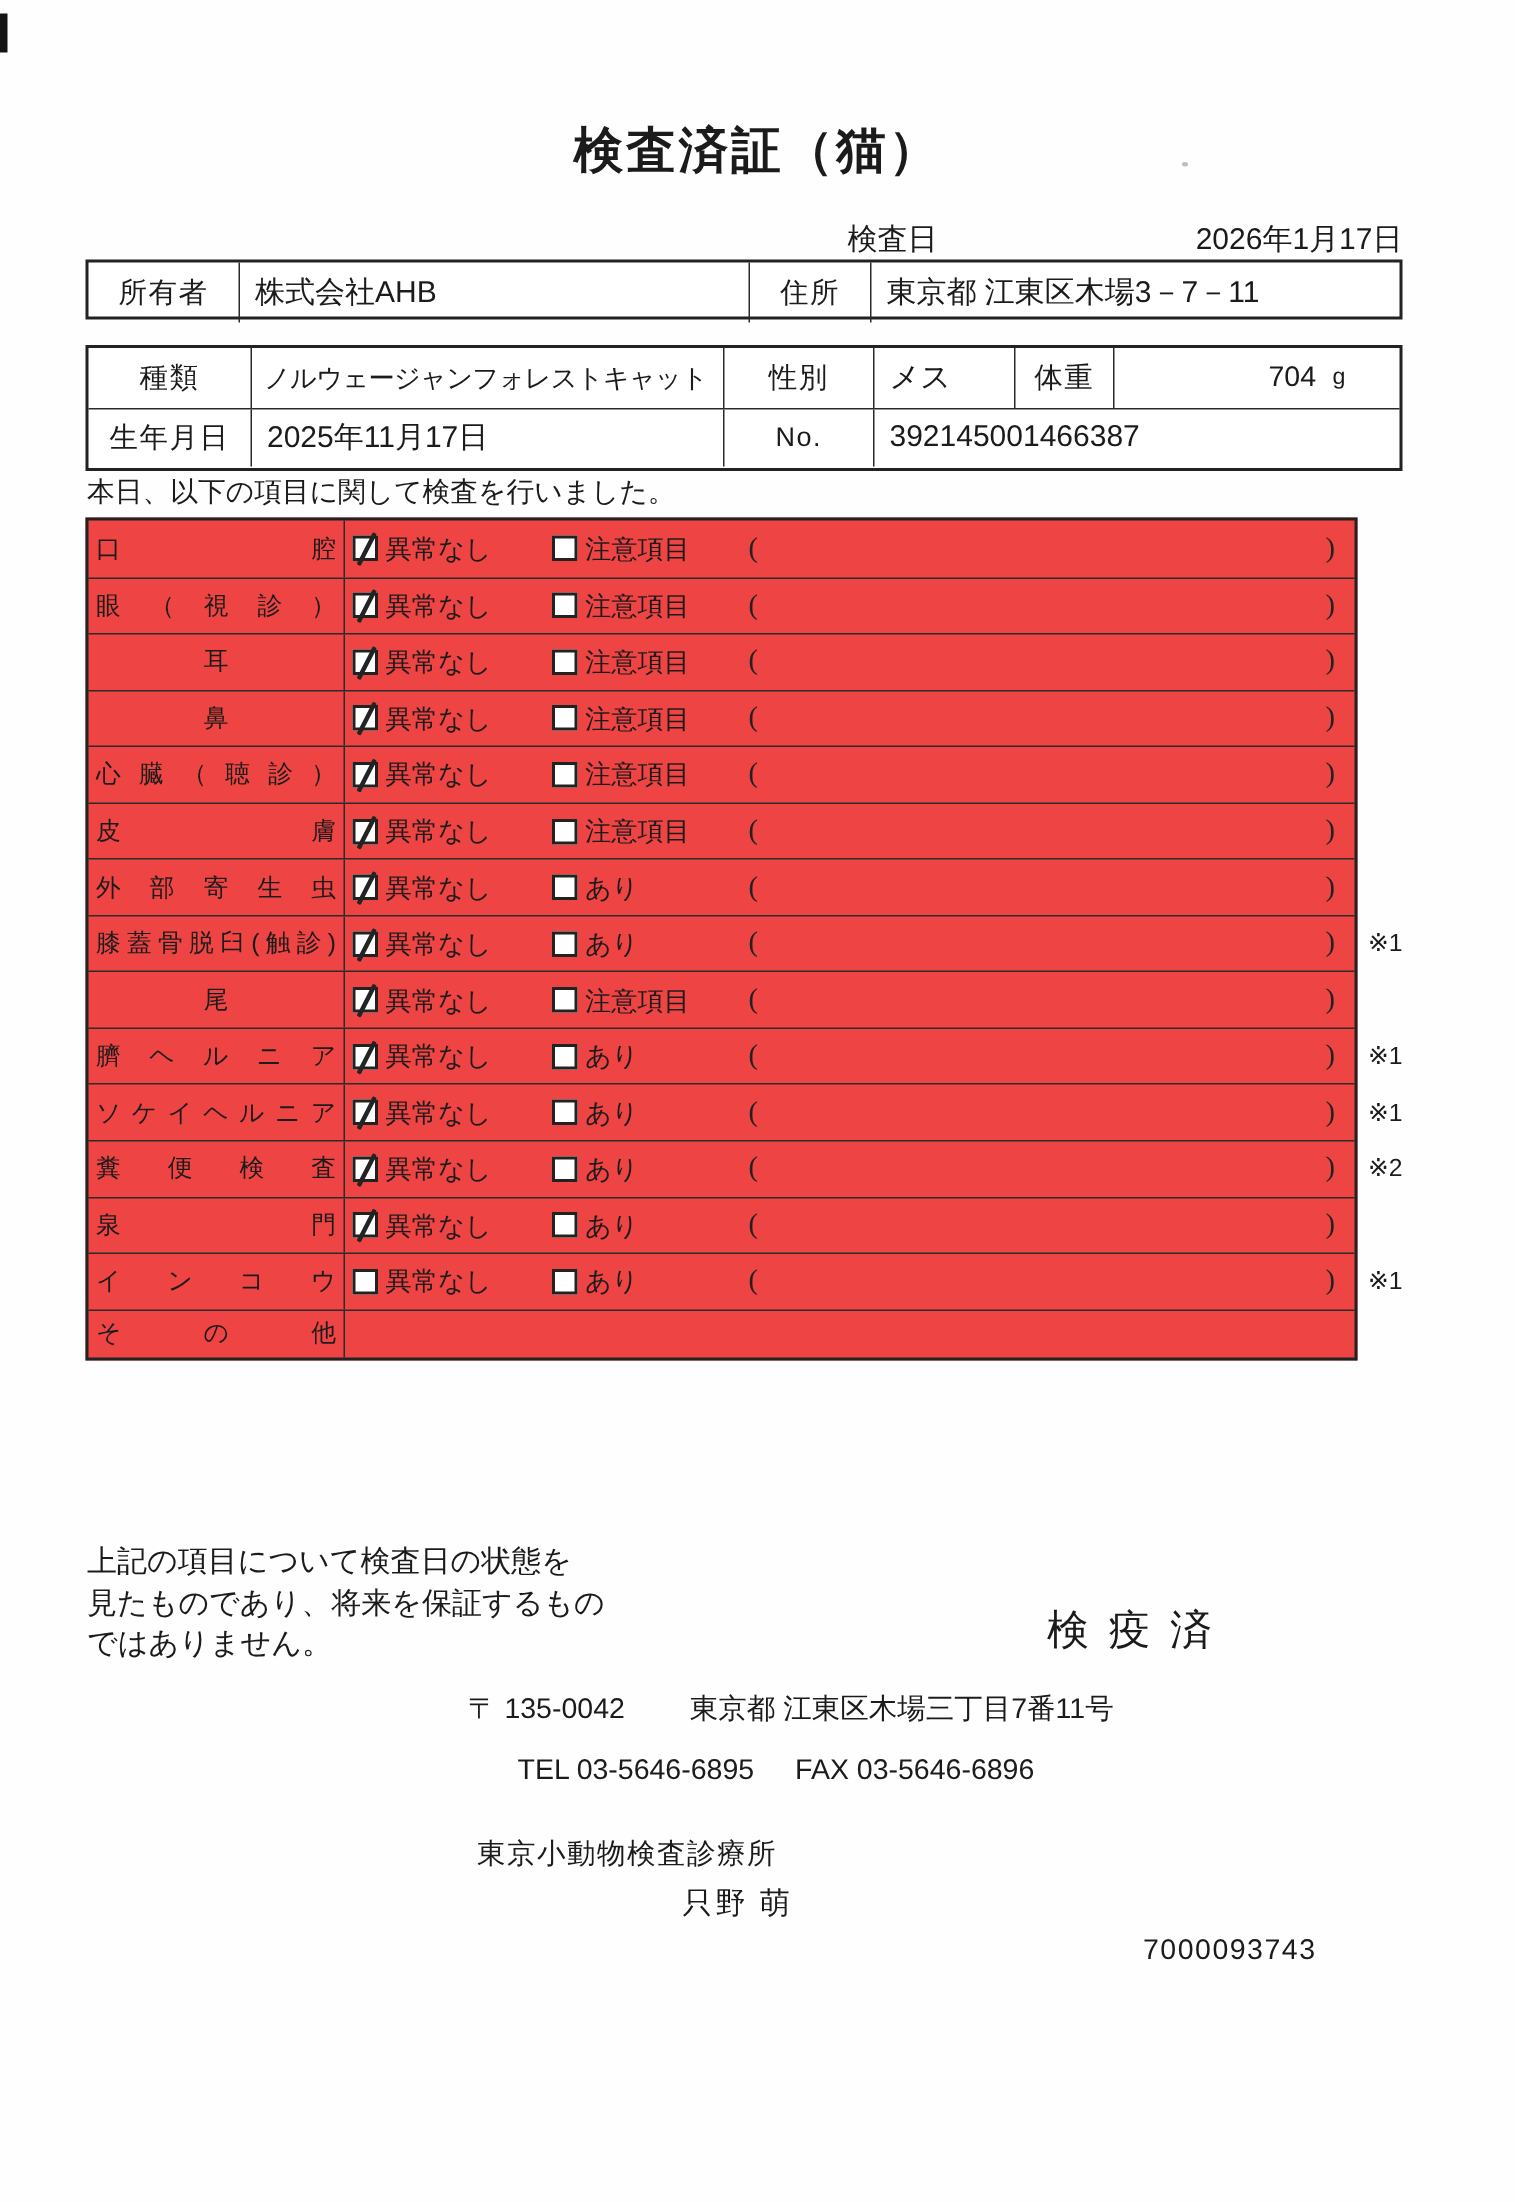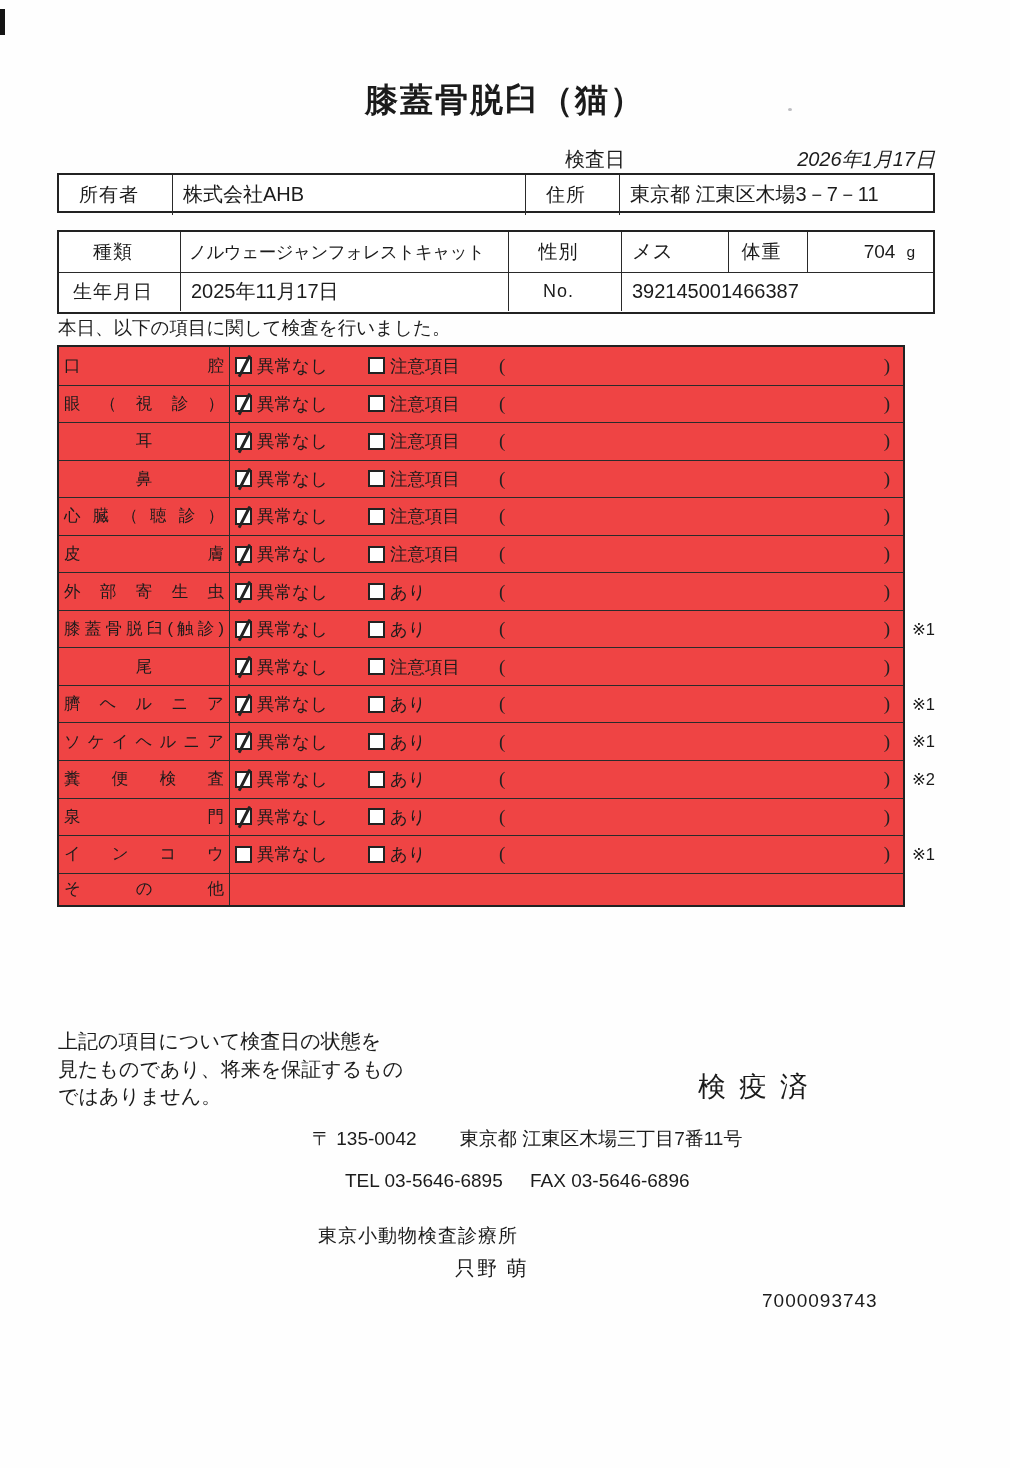--- a/index.html
+++ b/index.html
@@ -11,35 +11,35 @@
   }
   
   .artifact-bar { position:absolute; left:0; top:9px; width:5px; height:26px; background:#141414; }
   .artifact-dot { position:absolute; left:788px; top:108px; width:4px; height:3px; background:#9a9aa0; opacity:.65; border-radius:50%; }
 
   .title { position:absolute; left:0; top:78px; width:100%; margin:0; text-align:center;
     font-size:33px; font-weight:700; letter-spacing:2px; }
 
   .exam-date-row { position:absolute; left:0; top:146px; width:100%; height:26px; font-size:20px; }
   .exam-date-label { position:absolute; left:565px; }
-  .exam-date-value { position:absolute; right:75px;font-style:italic; }
+  .exam-date-value { position:absolute; right:75px; }
 
   
   .itable { position:absolute; left:57px; width:878px; border:2.5px solid #222; background:#fff; }
   .owner-table { top:173px; height:40px; }
   .pet-table { top:230px; height:84px; }
   .irow { display:flex; height:39.5px; align-items:stretch; }
   .pet-table .irow { height:39.5px; }
   .pet-table .irow + .irow { border-top:1.5px solid #2a2a2a; }
   .icell { display:flex; align-items:center; font-size:19px; overflow:hidden; white-space:nowrap; }
-  .icell + .icell { border-left:1.5px solid #2a2a2a;margin-left:13px; }
+  .icell + .icell { border-left:1.5px solid #2a2a2a; }
   .icell.lab { justify-content:center; letter-spacing:1px; }
   .icell.val { padding-left:10px; font-size:20px; }
   .icell.breed { padding-left:8px; font-size:17.5px; letter-spacing:-0.5px; }
-  .icell.wval { justify-content:flex-end; padding-right:18px;text-align:right; }
+  .icell.wval { justify-content:flex-end; padding-right:36px;text-align:right; }
   .unit { font-size:15.5px; margin-left:11px; }
 
   .intro { position:absolute; left:58px; top:315px; margin:0; font-size:18.5px; }
 
   
   .checklist { position:absolute; left:57px; top:345px; width:848px; border:2.5px solid #222; background:#ef4444; }
   .c-row { display:flex; height:37.55px; align-items:stretch; }
   .c-row + .c-row { border-top:1.5px solid #2b2b2b; }
   .c-row.last { height:32px; }
   .c-label { width:171px; flex:none; border-right:1.5px solid #2b2b2b;
@@ -77,21 +77,21 @@
   .serial { position:absolute; left:762px; top:1290px; font-size:19px; letter-spacing:1px; }
 </style>
 </head>
 <body>
 
 <div class="page">
 
   <div class="artifact-bar"></div>
   <div class="artifact-dot"></div>
 
-  <h1 class="title">膝蓋骨脱臼（猫）</h1>
+  <h1 class="title">検査済証（猫）</h1>
 
   <div class="exam-date-row">
     <span class="exam-date-label">検査日</span>
     <span class="exam-date-value">2026年1月17日</span>
   </div>
 
   <div class="itable owner-table">
     <div class="irow">
       <div class="icell lab" style="width:100px">所有者</div>
       <div class="icell val" style="width:340px">株式会社AHB</div>

